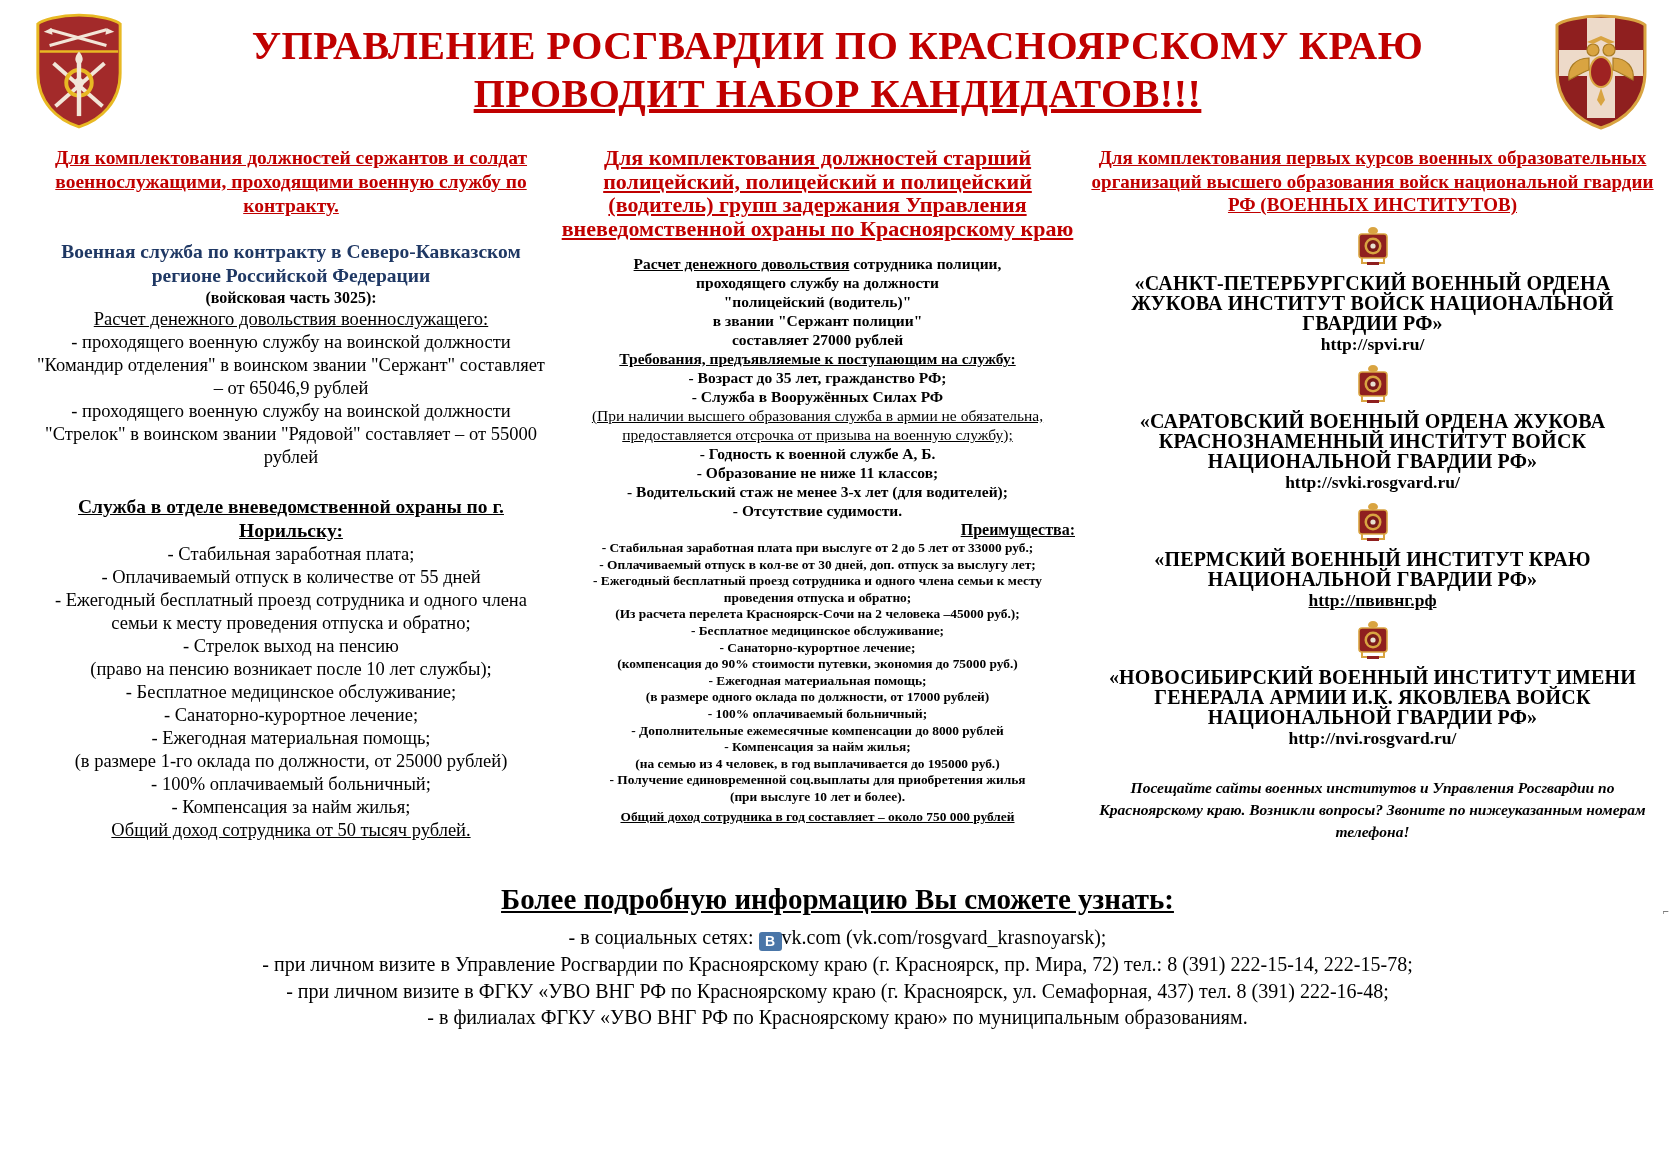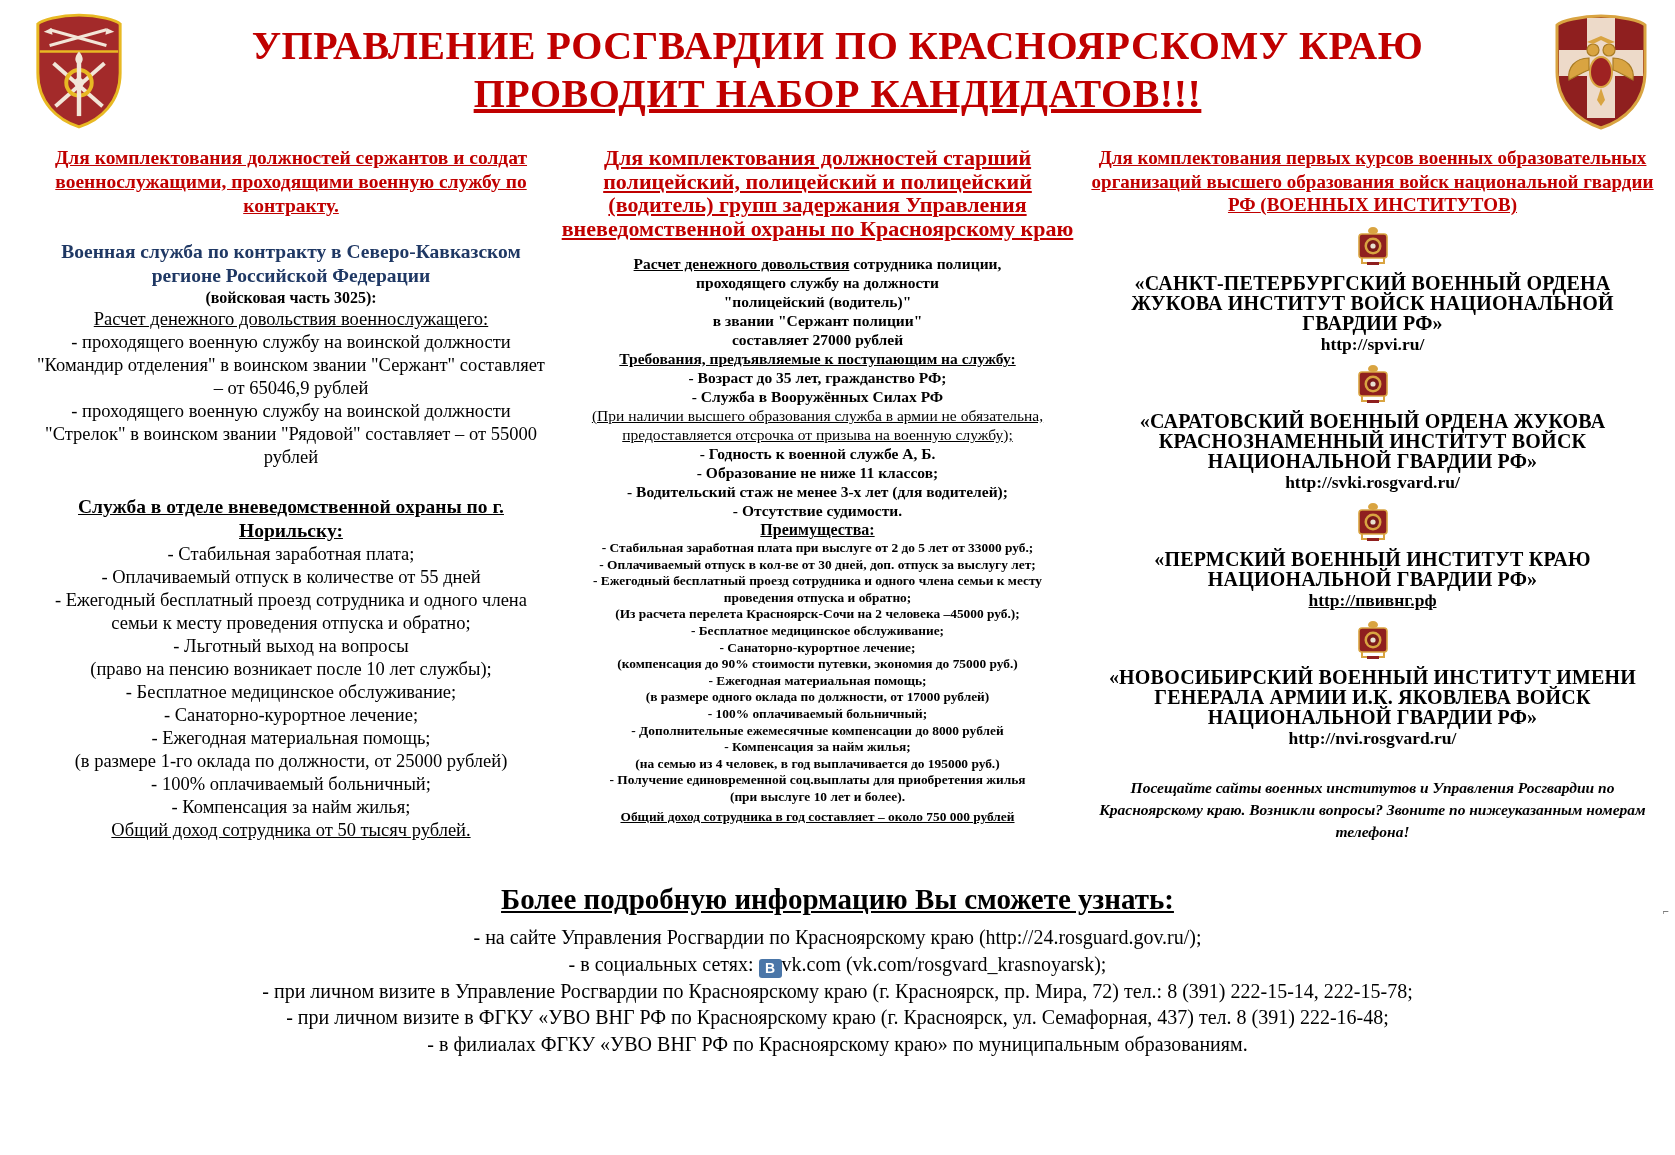--- a/index.html
+++ b/index.html
@@ -126,20 +126,21 @@
     font-size: 13.4px;
     line-height: 16.6px;
     font-weight: bold;
   }
   .mid-small p { margin: 0; }
   .adv-head {
     font-weight: bold;
     text-decoration: underline;
     font-size: 16px;
     line-height: 20px;
+    text-align: right;
   }
 
   
   .inst {
     margin-top: 10px;
   }
   .inst-badge {
     width: 34px;
     height: 40px;
     margin: 0 auto 6px auto;
@@ -266,21 +267,21 @@
         <p>- проходящего военную службу на воинской должности "Командир отделения" в воинском звании "Сержант"  составляет – от 65046,9 рублей</p>
         <p>- проходящего военную службу на воинской должности "Стрелок" в воинском звании "Рядовой" составляет – от 55000 рублей</p>
       </div>
 
       <div class="blue-head-und">Служба в отделе вневедомственной охраны по г. Норильску:</div>
 
       <div class="left-body">
         <p>- Стабильная заработная плата;</p>
         <p>- Оплачиваемый отпуск в количестве от 55 дней</p>
         <p>- Ежегодный бесплатный проезд сотрудника и одного члена семьи к месту проведения отпуска и обратно;</p>
-        <p>- Льготный выход на вопросы</p>
+        <p>- Стрелок выход на пенсию</p>
         <p>(право на пенсию возникает после 10 лет службы);</p>
         <p>- Бесплатное медицинское обслуживание;</p>
         <p>- Санаторно-курортное лечение;</p>
         <p>- Ежегодная материальная помощь;</p>
         <p>(в размере 1-го оклада по должности, от 25000 рублей)</p>
         <p>- 100% оплачиваемый больничный;</p>
         <p>- Компенсация за найм жилья;</p>
       </div>
       <div class="left-body u">Общий доход сотрудника от 50 тысяч рублей.</div>
     </div>
@@ -389,21 +390,20 @@
         <div class="inst-url">http://nvi.rosgvard.ru/</div>
       </div>
 
       <div class="right-note">Посещайте сайты военных институтов и Управления Росгвардии по Красноярскому краю. Возникли вопросы? Звоните по нижеуказанным номерам телефона!</div>
     </div>
 
   </div>
 
   <div class="footer">
     <div class="footer-title">Более подробную информацию Вы сможете узнать:</div>
-    <div class="footer-line">- на сайте Управления Росгвардии по Красноярскому краю (http://24.rosguard.gov.ru/);</div>
     <div class="footer-line"><span>- в социальных сетях: </span><span class="vk-badge">В</span><span>vk.com (vk.com/rosgvard_krasnoyarsk);</span></div>
     <div class="footer-line">- при личном визите в Управление Росгвардии по Красноярскому краю (г. Красноярск, пр. Мира, 72) тел.: 8 (391) 222-15-14, 222-15-78;</div>
     <div class="footer-line">- при личном визите в ФГКУ «УВО ВНГ РФ по Красноярскому краю (г. Красноярск, ул. Семафорная, 437) тел. 8 (391) 222-16-48;</div>
     <div class="footer-line">- в филиалах ФГКУ «УВО ВНГ РФ по Красноярскому краю» по муниципальным образованиям.</div>
   </div>
 
   <div class="corner-mark">⌐</div>
 
 </div>
 

